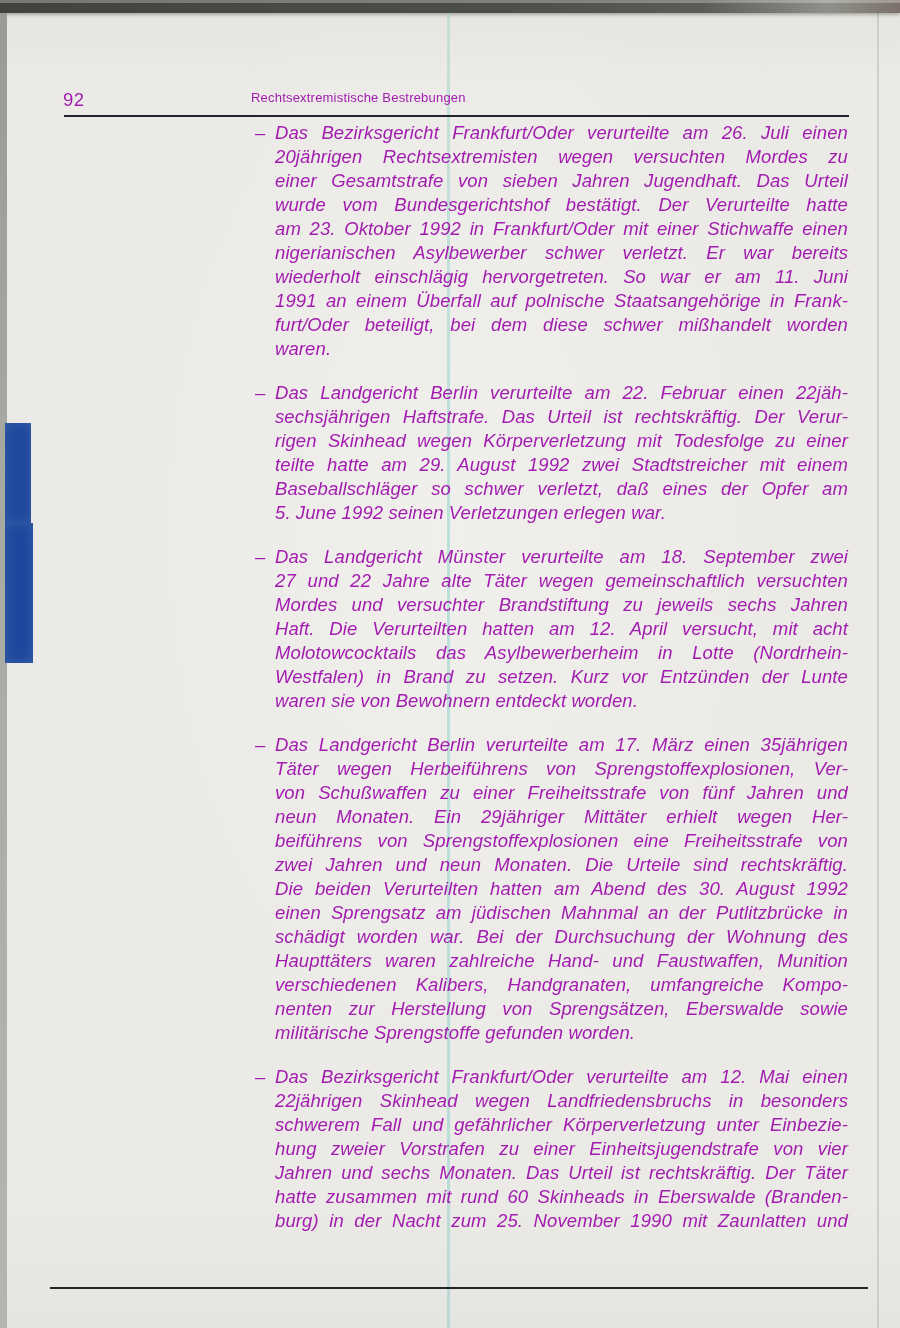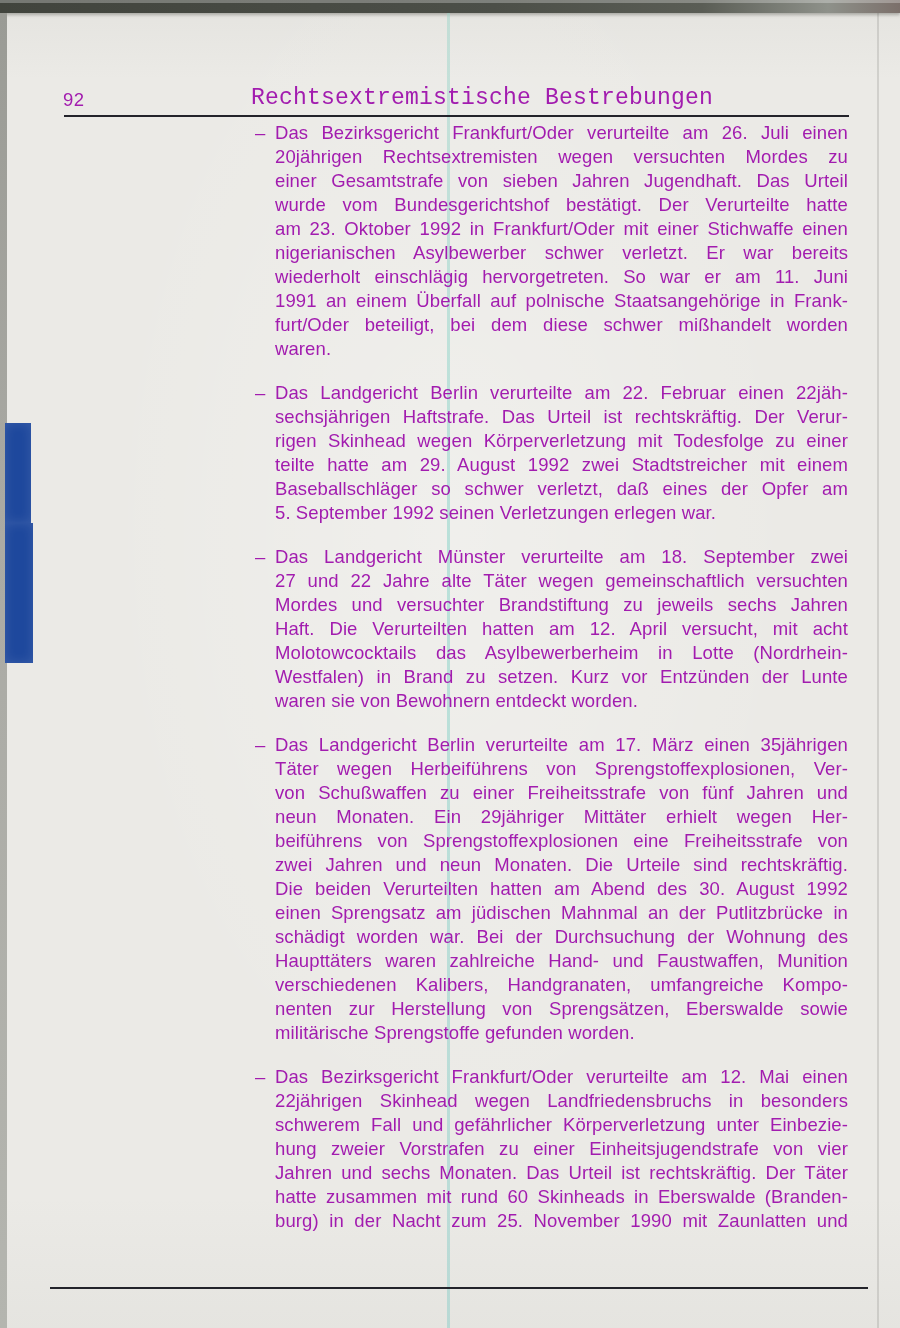--- a/index.html
+++ b/index.html
@@ -44,21 +44,21 @@
     position: absolute; left: 5px; top: 523px; width: 28px; height: 140px;
   }
   .bookmark-top, .bookmark-bottom { box-shadow: inset 0 0 12px rgba(255,255,255,0.12); }
 
   .page-number {
     position: absolute; left: 63px; top: 90px;
     font-size: 18.5px; line-height: 20px; letter-spacing: 0.5px;
   }
   .header-title {
     position: absolute; left: 251px; top: 88px;
-    font-size: 23px; line-height: 20px; letter-spacing: 0.2px; font-family: Liberation Mono, monospace;
+    font-size: 13px; line-height: 20px; letter-spacing: 0.2px;
   }
   .header-rule {
     position: absolute; left: 64px; top: 115px; width: 785px; height: 2px;
     background: #23232a;
   }
   .bottom-rule {
     position: absolute; left: 50px; top: 1287px; width: 818px; height: 2px;
     background: #23232a;
   }
 
@@ -75,20 +75,21 @@
     position: absolute; left: 0; top: 0;
     line-height: 24px;
   }
   .line {
     height: 24px;
     line-height: 24px;
     text-align: justify;
     text-align-last: justify;
     white-space: nowrap;
     letter-spacing: 0.1px;
+    font-style: italic;
   }
   .line.final { text-align-last: left; }
 </style>
 </head>
 <body>
 
 <div class="screen">
   <div class="paper-tone"></div>
   <div class="top-band"></div>
   <div class="left-edge"></div>
@@ -115,21 +116,21 @@
         <div class="line">furt/Oder beteiligt, bei dem diese schwer mißhandelt worden</div>
         <div class="line final">waren.</div>
       </div>
       <div class="para">
         <span class="dash">–</span>
         <div class="line">Das Landgericht Berlin verurteilte am 22. Februar einen 22jäh-</div>
         <div class="line">sechsjährigen Haftstrafe. Das Urteil ist rechtskräftig. Der Verur-</div>
         <div class="line">rigen Skinhead wegen Körperverletzung mit Todesfolge zu einer</div>
         <div class="line">teilte hatte am 29. August 1992 zwei Stadtstreicher mit einem</div>
         <div class="line">Baseballschläger so schwer verletzt, daß eines der Opfer am</div>
-        <div class="line final">5. September 1992 seinen Verletzungen erlegen war.</div>
+        <div class="line final">5. June 1992 seinen Verletzungen erlegen war.</div>
       </div>
       <div class="para">
         <span class="dash">–</span>
         <div class="line">Das Landgericht Münster verurteilte am 18. September zwei</div>
         <div class="line">27 und 22 Jahre alte Täter wegen gemeinschaftlich versuchten</div>
         <div class="line">Mordes und versuchter Brandstiftung zu jeweils sechs Jahren</div>
         <div class="line">Haft. Die Verurteilten hatten am 12. April versucht, mit acht</div>
         <div class="line">Molotowcocktails das Asylbewerberheim in Lotte (Nordrhein-</div>
         <div class="line">Westfalen) in Brand zu setzen. Kurz vor Entzünden der Lunte</div>
         <div class="line final">waren sie von Bewohnern entdeckt worden.</div>

